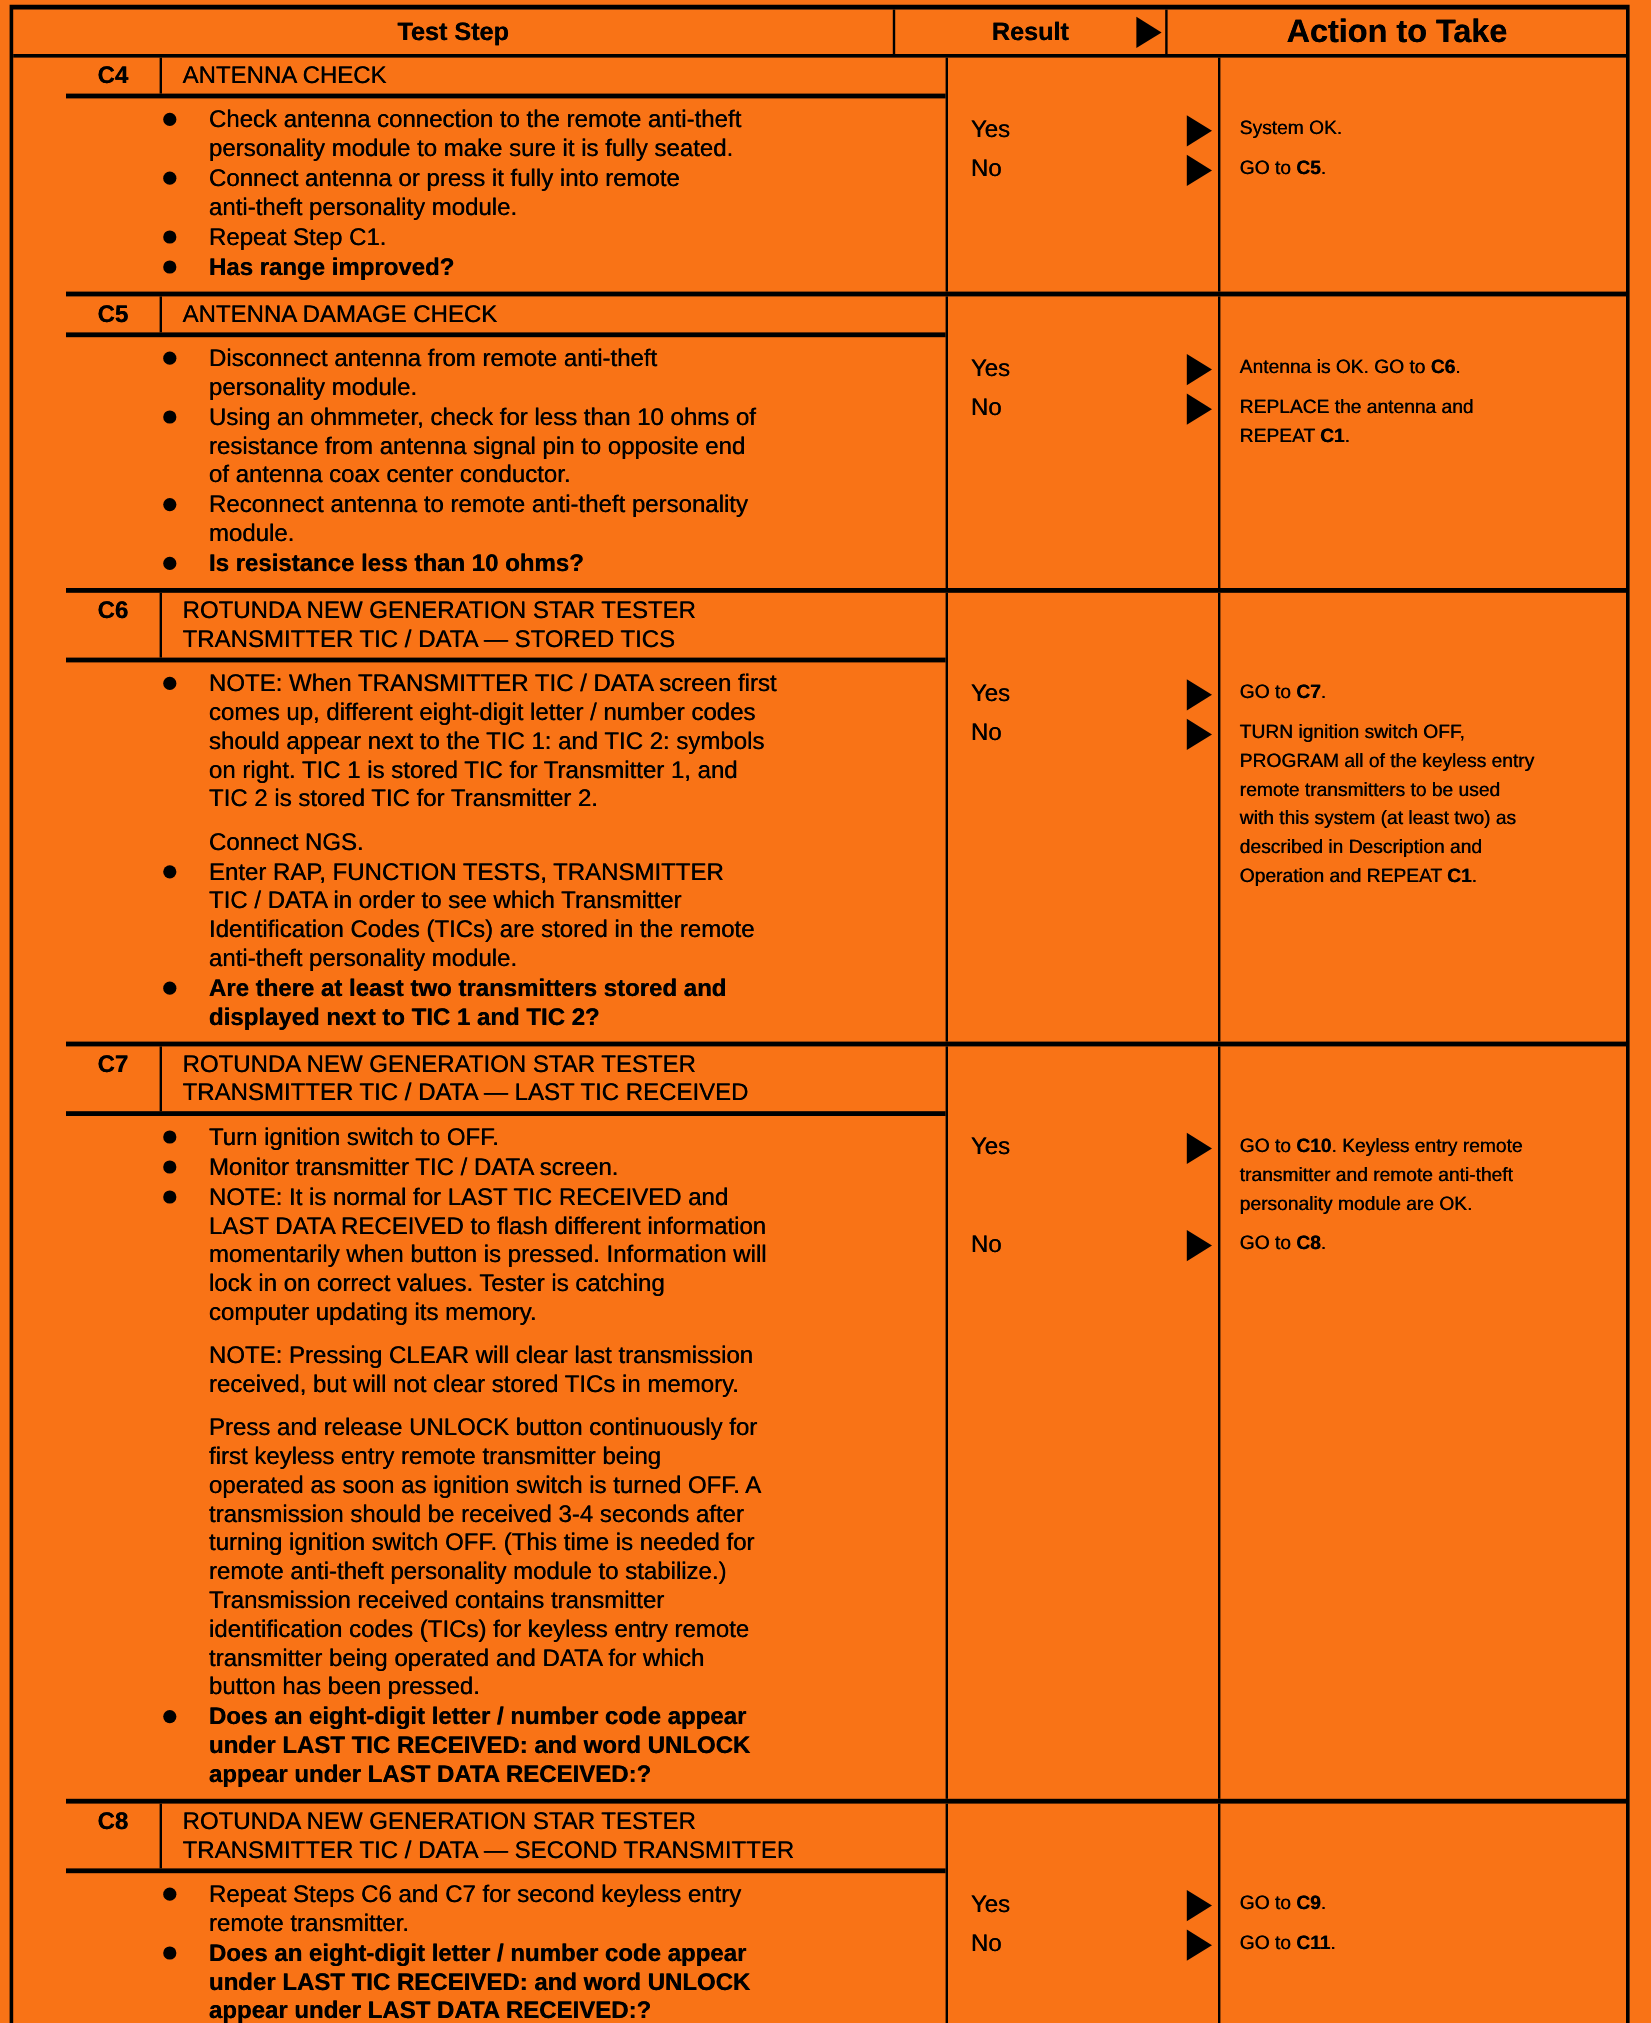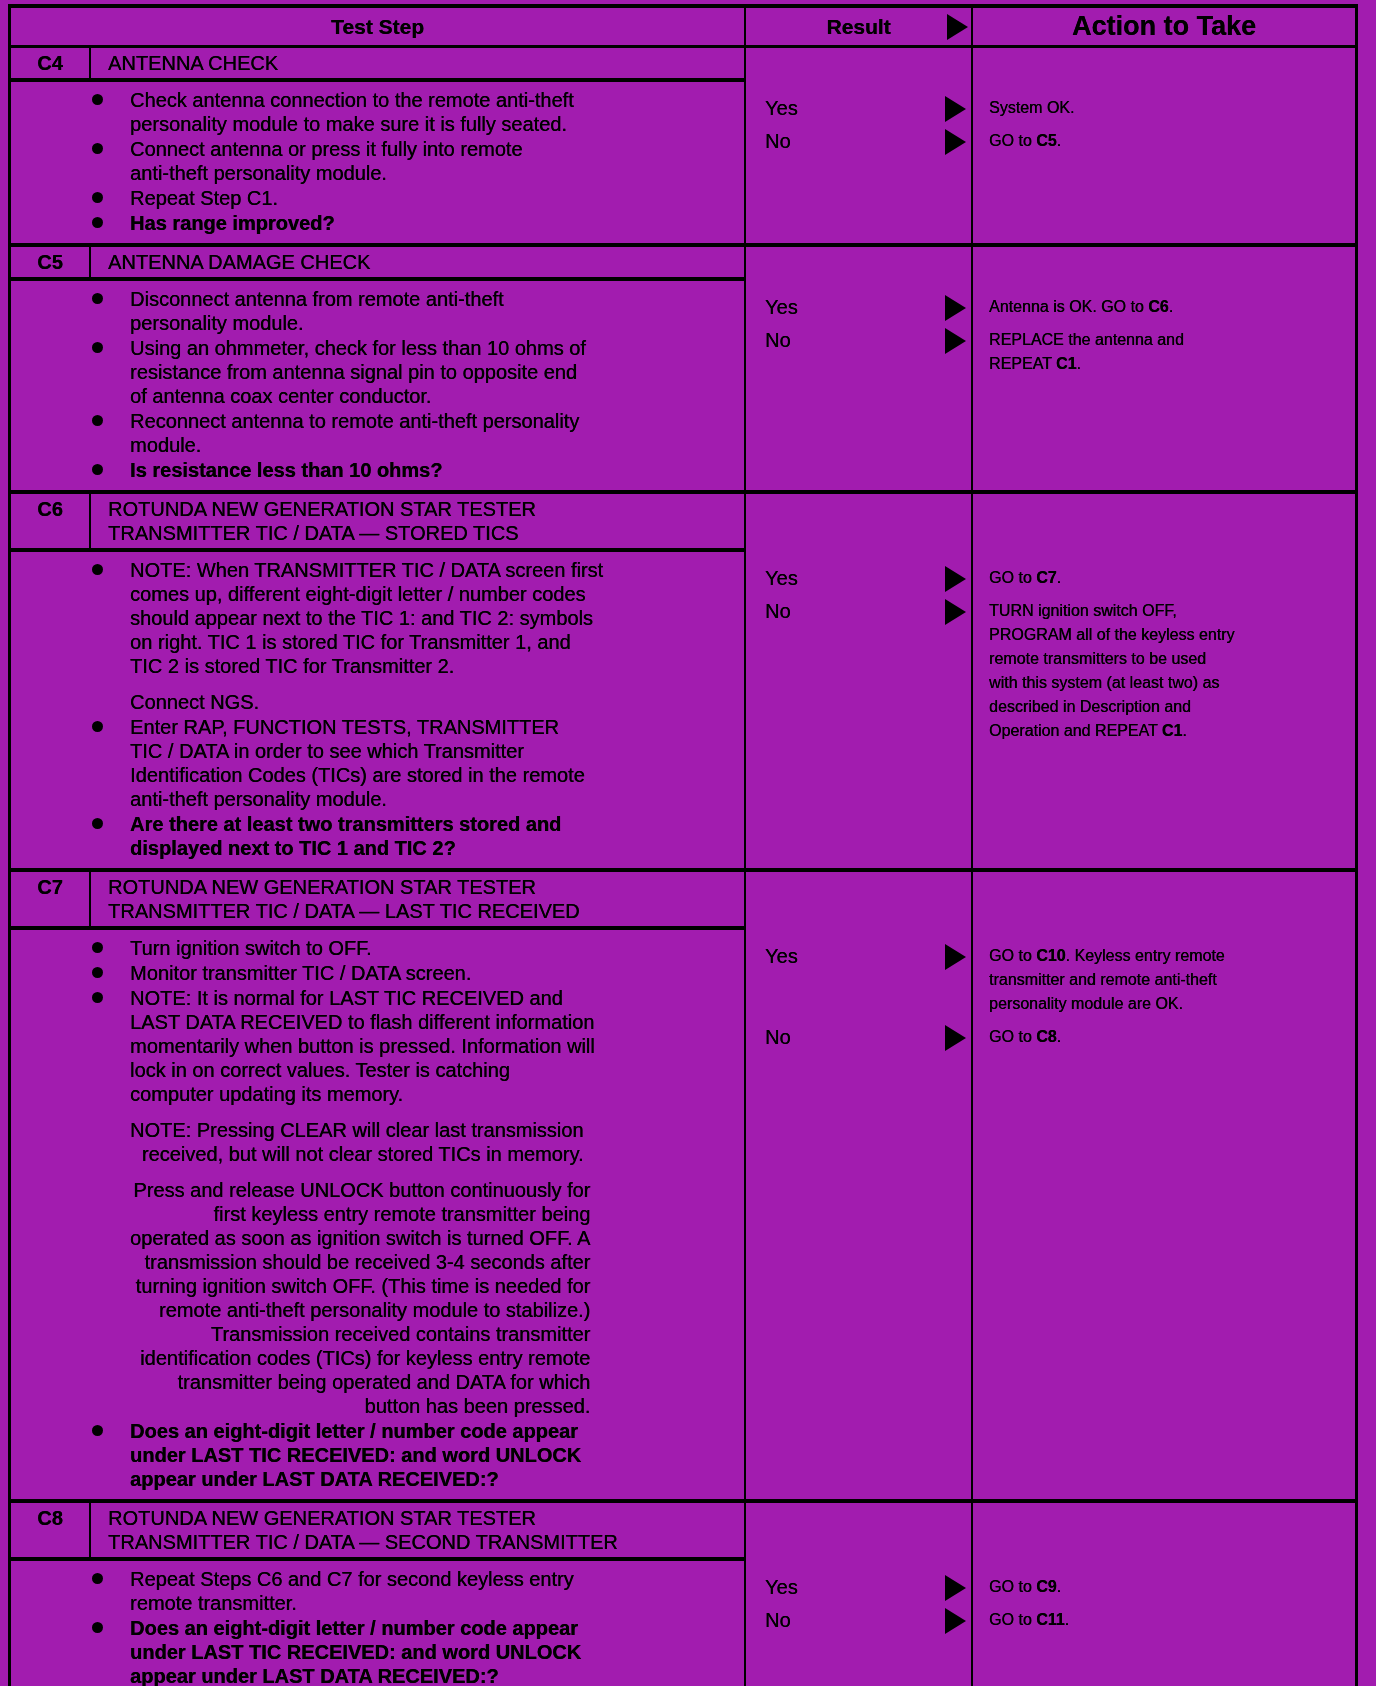--- a/index.html
+++ b/index.html
@@ -1,42 +1,42 @@
 <!DOCTYPE html>
 <html><head>
 <meta charset="utf-8">
 <style>
   html,body{margin:0;padding:0;background:#fff;}
   .page{
-    position:relative;width:1376px;height:1686px;background:#a21caf;overflow:hidden;
+    position:relative;width:1376px;height:1686px;background:#f97316;overflow:hidden;
     font-family:"Liberation Sans",sans-serif;color:#000;
     text-shadow:0.35px 0 0 currentColor;
   }
   .ptable{
     position:absolute;left:8px;top:4px;width:1350px;box-sizing:border-box;
     border:3px solid #000;border-top-width:4px;border-bottom-width:6px;
   }
   
   .hrow{display:flex;align-items:center;height:37px;border-bottom:3px solid #000;}
   .h-step{width:733px;text-align:center;font-weight:700;font-size:21px;}
   .h-result{width:225px;border-left:2px solid #000;align-self:stretch;display:flex;align-items:center;justify-content:center;font-weight:700;font-size:21px;position:relative;}
   .h-action{flex:1;border-left:2px solid #000;align-self:stretch;display:flex;align-items:center;justify-content:center;font-weight:700;font-size:27px;}
   
   .tri{width:0;height:0;border-top:13px solid transparent;border-bottom:13px solid transparent;border-left:21px solid #000;display:inline-block;}
   .h-result .tri{position:absolute;right:3px;top:50%;transform:translateY(-50%);}
   
-  .section{display:flex;border-top:4px solid #000;}
+  .section{display:flex;border-top:4px solid #000;margin-left:44px;}
   .section:first-child{border-top:none;}
   .left{width:733px;display:flex;flex-direction:column;}
   .title-row{display:flex;border-bottom:4px solid #000;}
   .num{width:80px;box-sizing:border-box;border-right:2px solid #000;text-align:center;font-weight:700;font-size:20px;line-height:24px;padding:3px 0;}
   .title{flex:1;font-size:20px;line-height:24px;padding:3px 8px 3px 17px;white-space:pre-line;}
   .body{padding:5px 6px 8px 0;}
   .item{display:flex;padding-left:81px;margin-top:1px;}
-  .item.gap{margin-top:12px;text-align:right;}
+  .item.gap{margin-top:12px;}
   .dot{width:38px;flex-shrink:0;padding-top:6px;}
   .item:not(.nobullet) .dot::before{content:'';display:block;width:11px;height:11px;border-radius:50%;background:#000;}
   .itext{font-size:20px;line-height:24px;white-space:pre-line;max-width:560px;}
   .item.bold .itext{font-weight:700;}
   
   .right{flex:1;border-left:2px solid #000;position:relative;padding-top:39px;padding-bottom:12px;}
   .section.two .right{padding-top:63px;}
   .vdiv{position:absolute;left:225px;top:0;bottom:0;width:2px;background:#000;}
   .result-row{display:flex;margin-top:9px;}
   .result-row:first-child{margin-top:0;}

